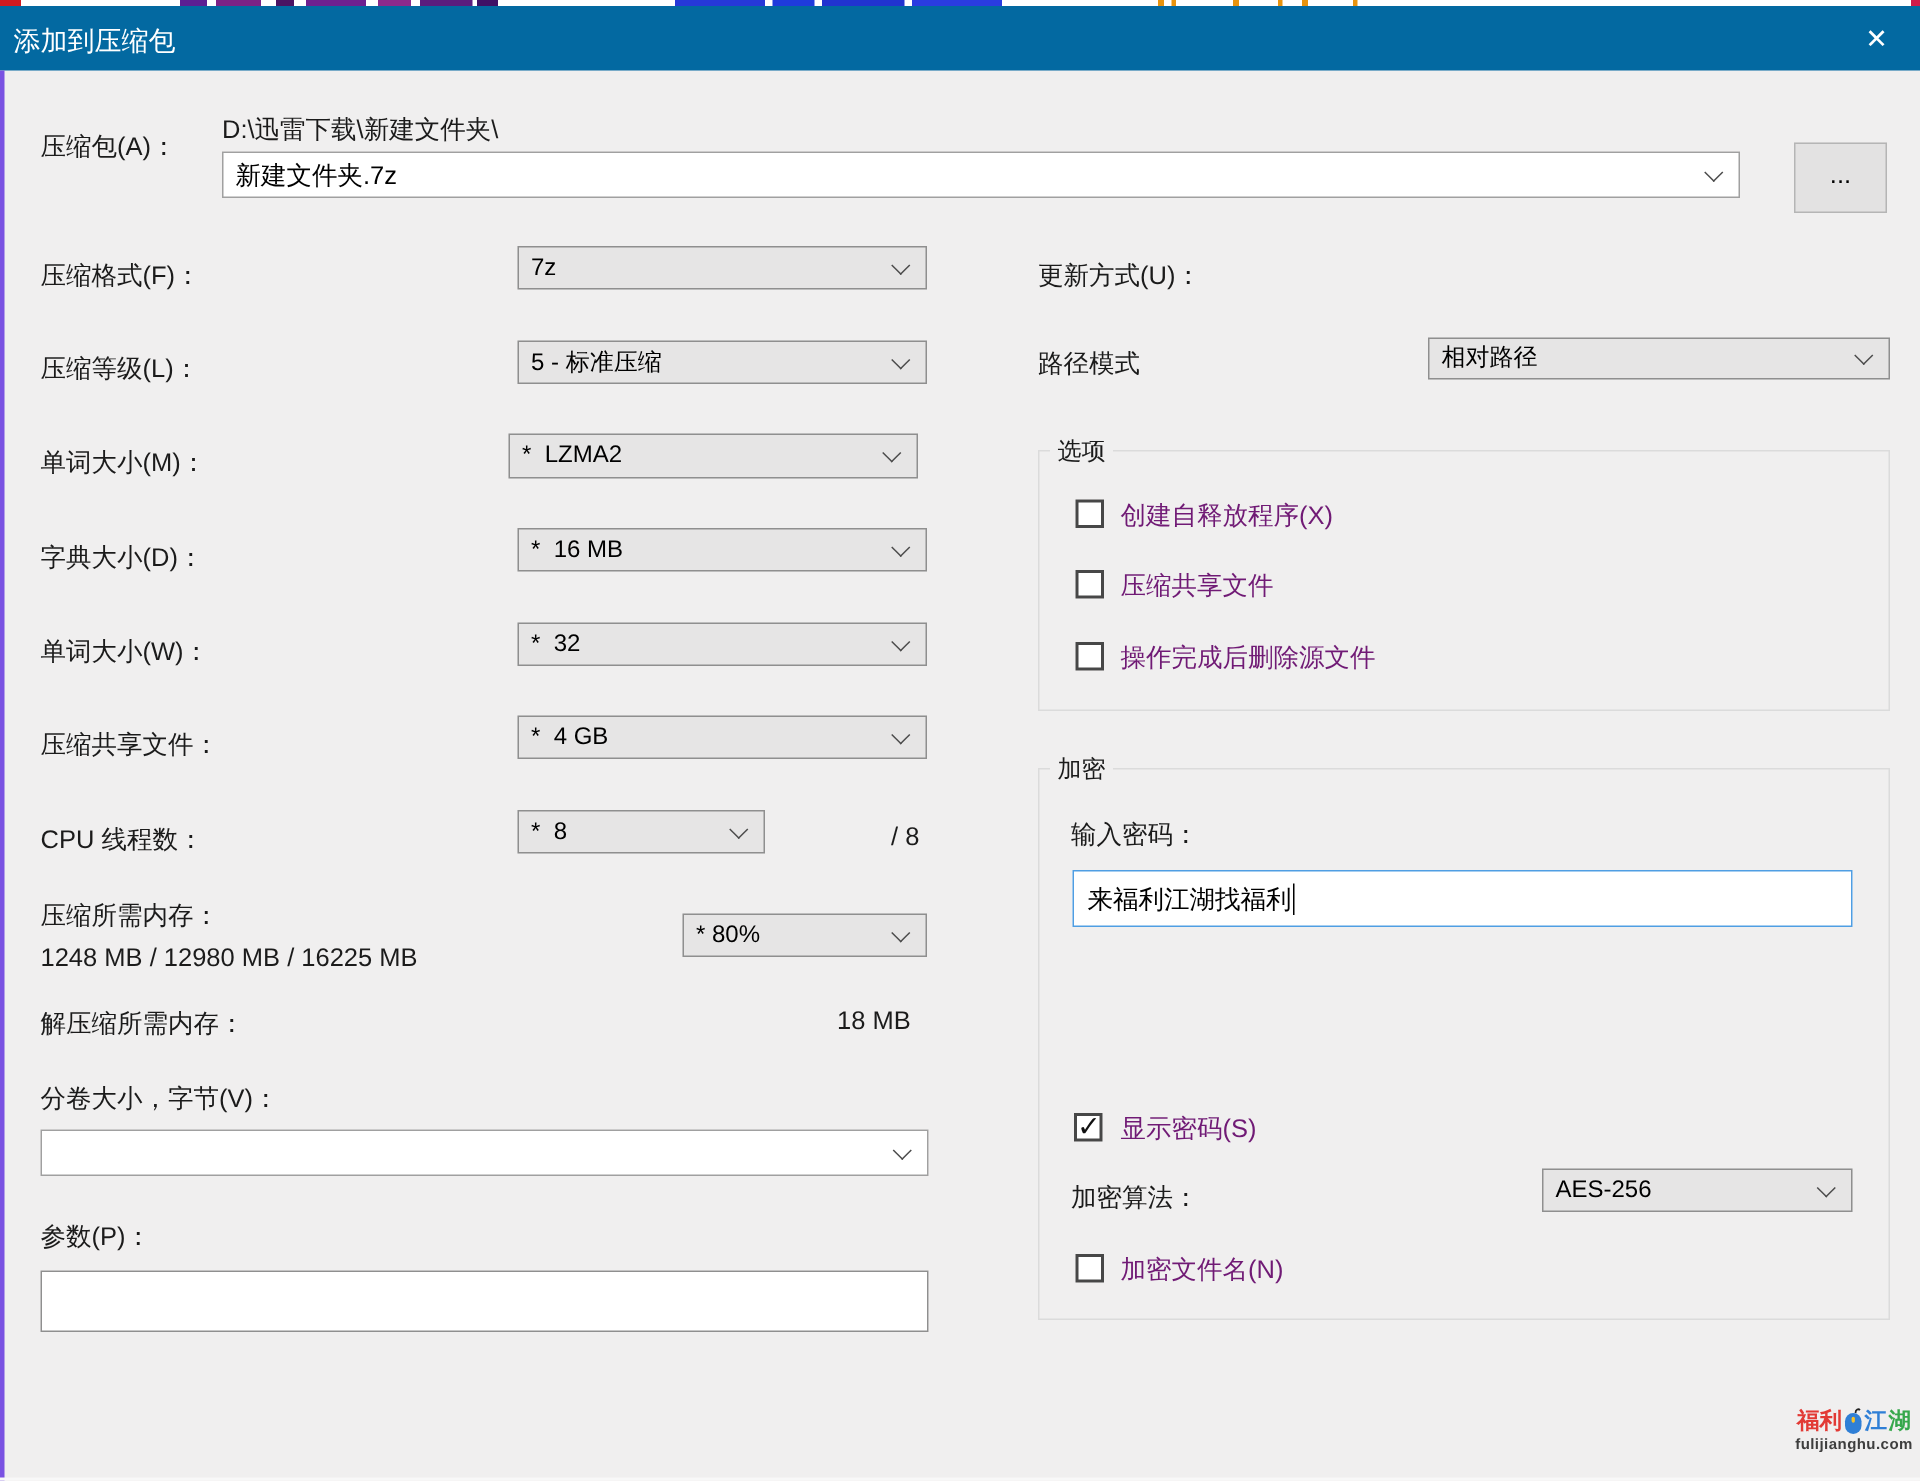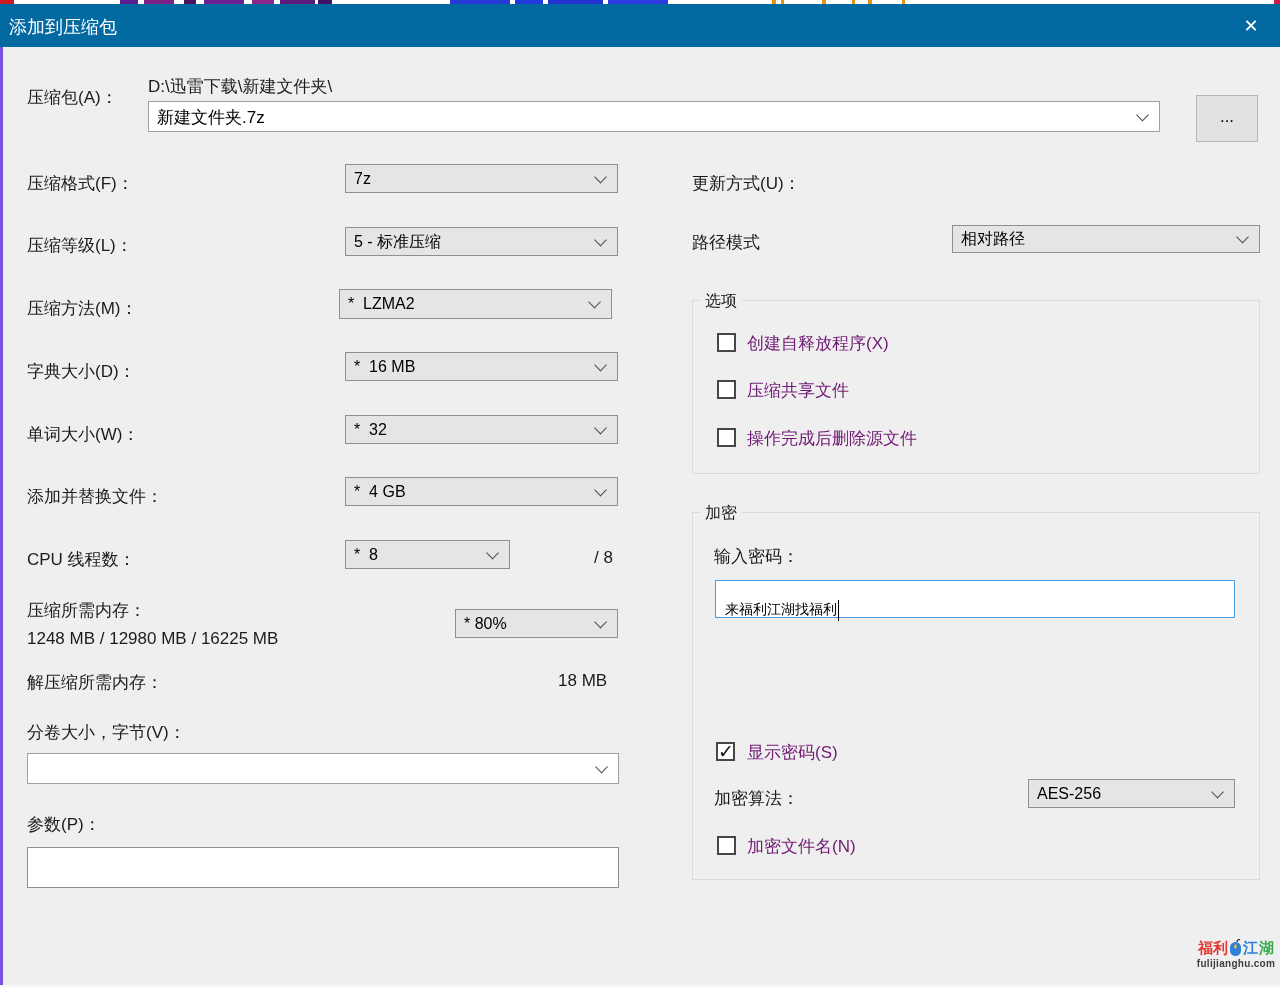--- a/index.html
+++ b/index.html
@@ -45,21 +45,21 @@
 
   
   .cb { position:absolute; width:19px; height:19px; background:#ffffff; border:2px solid #474747; }
   .cb .mark { position:absolute; left:0px; top:-4px; font-size:19px; color:#101010; }
   .cblabel { position:absolute; font-size:17px; color:#701a75; }
 
   
   .input { position:absolute; background:#ffffff; border:1px solid #8f8f8f; }
   .input.focus { border:1px solid #4f9ee3; }
   .input .inner { position:absolute; left:9px; top:0; height:100%; display:flex; align-items:center;
-                  font-size:14px; color:#000;margin-top:11px; }
+                  font-size:17px; color:#000; }
   .caret { display:inline-block; width:1px; height:21px; background:#000; margin-left:1px; }
 
   .value-text { position:absolute; font-size:17px; color:#1b1b1b; white-space:pre; }
 
   
   .watermark { position:absolute; left:1196px; top:938px; width:80px; text-align:center; }
   .wm-line1 { display:flex; align-items:center; justify-content:center; gap:1px;
               font-size:15px; font-weight:bold; line-height:18px; }
   .wm-red { color:#e23a35;text-align:right; } .wm-green { color:#37a84c; } .wm-blue { color:#2f7fd6; }
   .wm-domain { font-size:10px; font-weight:bold; color:#3e3e3e; letter-spacing:0.3px; margin-top:1px; }
@@ -113,39 +113,39 @@
     <span class="val">7z</span>
     <span class="chev"></span>
   </div>
 
   <div class="lbl" style="left:27px;top:234px">压缩等级(L)：</div>
   <div class="dd" style="left:345px;top:227px;width:273px;height:29px">
     <span class="val">5 - 标准压缩</span>
     <span class="chev"></span>
   </div>
 
-  <div class="lbl" style="left:27px;top:297px">压缩方法(M)：</div>
+  <div class="lbl" style="left:27px;top:297px">单词大小(M)：</div>
   <div class="dd" style="left:339px;top:289px;width:273px;height:30px">
     <span class="val">*  LZMA2</span>
     <span class="chev"></span>
   </div>
 
   <div class="lbl" style="left:27px;top:360px">字典大小(D)：</div>
   <div class="dd" style="left:345px;top:352px;width:273px;height:29px">
     <span class="val">*  16 MB</span>
     <span class="chev"></span>
   </div>
 
   <div class="lbl" style="left:27px;top:423px">单词大小(W)：</div>
   <div class="dd" style="left:345px;top:415px;width:273px;height:29px">
     <span class="val">*  32</span>
     <span class="chev"></span>
   </div>
 
-  <div class="lbl" style="left:27px;top:485px">添加并替换文件：</div>
+  <div class="lbl" style="left:27px;top:485px">压缩共享文件：</div>
   <div class="dd" style="left:345px;top:477px;width:273px;height:29px">
     <span class="val">*  4 GB</span>
     <span class="chev"></span>
   </div>
 
   <div class="lbl" style="left:27px;top:548px">CPU 线程数：</div>
   <div class="dd" style="left:345px;top:540px;width:165px;height:29px">
     <span class="val">*  8</span>
     <span class="chev"></span>
   </div>

